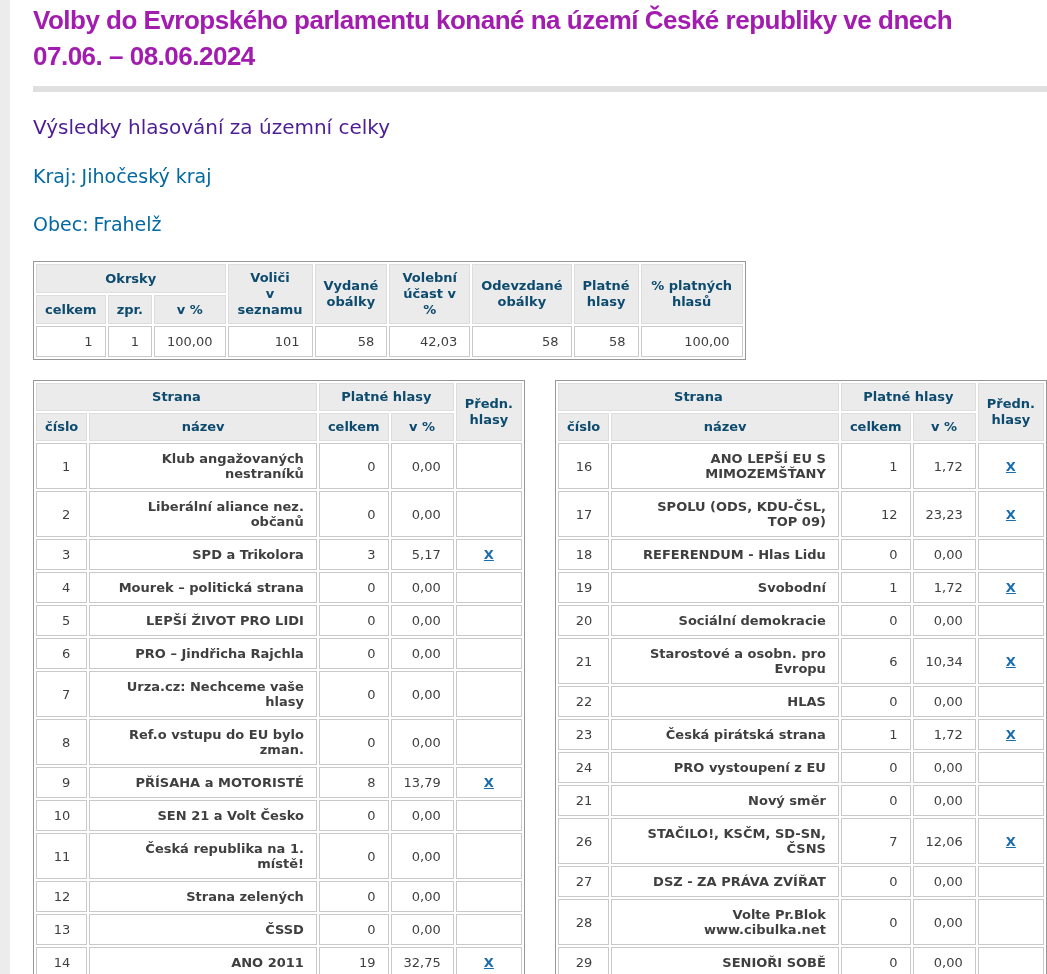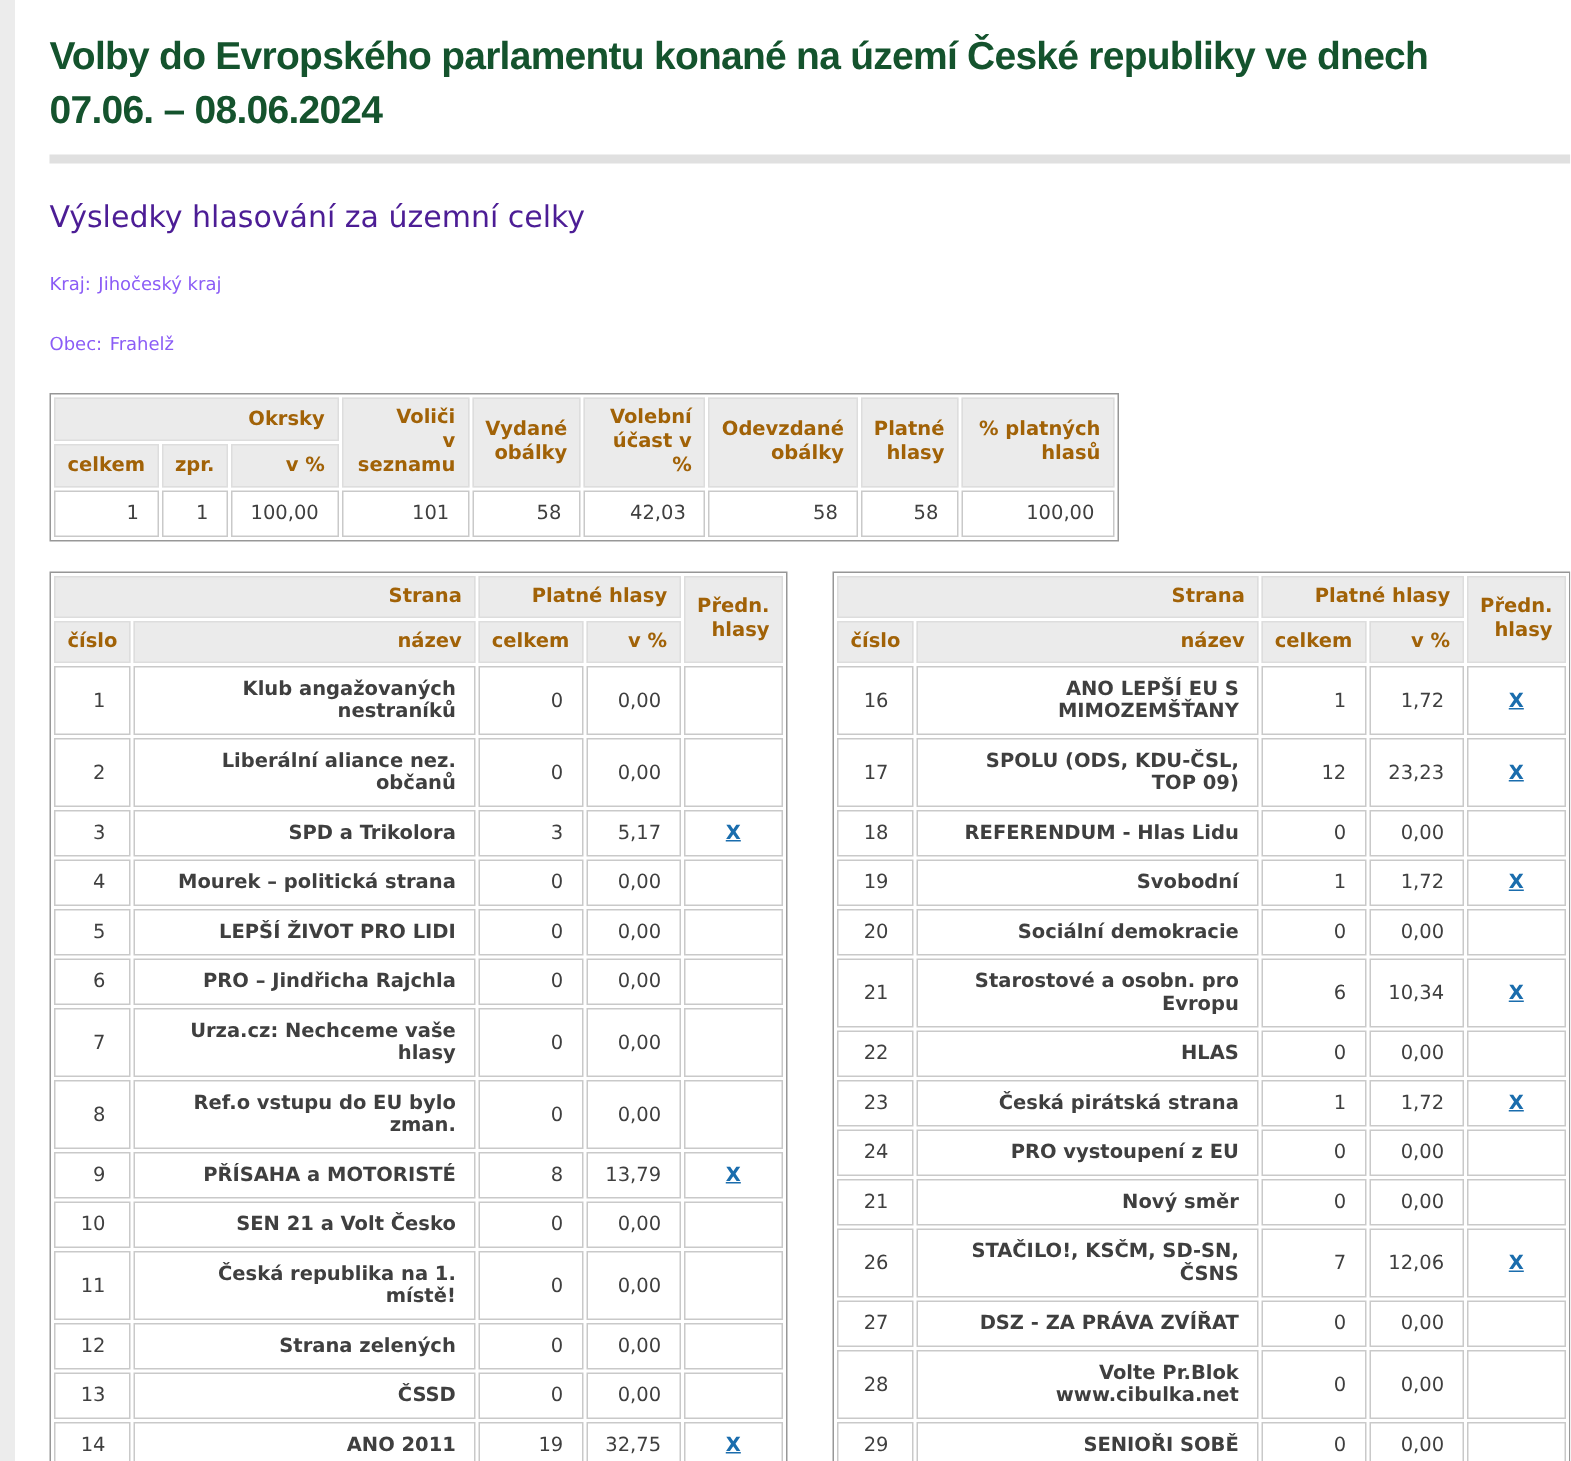--- a/index.html
+++ b/index.html
@@ -21,22 +21,22 @@
     left: 0; top: 0;
     width: 10px; height: 100%;
     background: #ececec;
   }
   .content {
     margin-left: 33px;
     margin-right: 0;
   }
   h1.title {
     margin: 0;
-    padding-top: 19px;
-    color: #14532d;
+    padding-top: 2px;
+    color: #a21caf;
     font-family: "Liberation Sans", sans-serif;
     font-size: 26px;
     line-height: 36px;
     font-weight: bold;
     letter-spacing: -0.5px;
     white-space: pre-line;
   }
   .divider {
     height: 6px;
     background: #e0e0e0;
@@ -44,40 +44,40 @@
   }
   h2.section-heading {
     margin: 23px 0 0 0;
     font-size: 20px;
     font-weight: normal;
     color: #4c1d95;
     font-family: "DejaVu Sans", sans-serif;
   }
   p.loc-line {
     margin: 26px 0 0 0;
-    font-size: 12px;
-    color: #8b5cf6;
+    font-size: 19px;
+    color: #0369a1;
   }
   p.loc-line .loc-label { margin-right: 5px; }
 
   table {
     border-collapse: separate;
     border-spacing: 2px;
     border: 1px solid #979797;
     background: #ffffff;
     font-size: 13px;
   }
   th {
     background: #ebebeb;
     border: 1px solid #dddddd;
     font-weight: bold;
-    color: #a16207;
+    color: #0c4a6e;
     padding: 5px 8px;
     line-height: 16px;
-    text-align: right;
+    text-align: center;
     white-space: pre-line;
   }
   td {
     border: 1px solid #c9c9c9;
     padding: 7px 12px;
     line-height: 15px;
     color: #3f3f3f;
     background: #ffffff;
   }
   td.num { text-align: right; }

